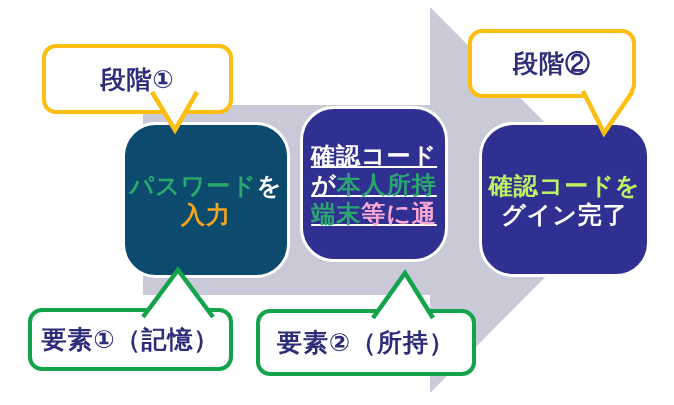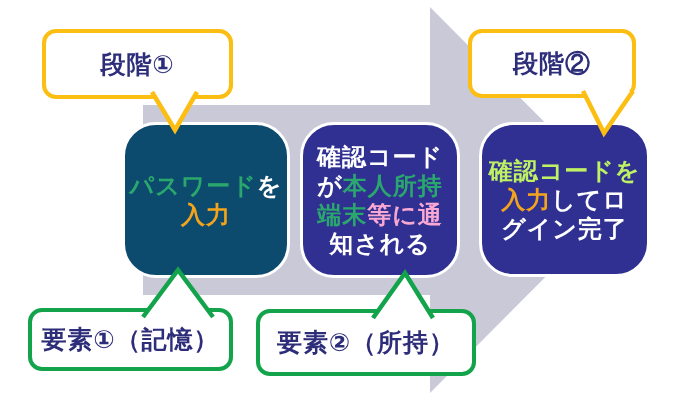--- a/index.html
+++ b/index.html
@@ -54,24 +54,24 @@
     display: flex;
     align-items: center;
     justify-content: center;
     font-weight: bold;
     font-size: 25px;
     letter-spacing: 1px;
     white-space: nowrap;
   }
 
   #box1 { left: 122px; top: 122px; width: 168px; height: 156px; }
-  #box2 { left: 300px; top: 122px; width: 160px; height: 156px; }
+  #box2 { left: 300px; top: 106px; width: 148px; height: 156px; text-decoration: underline; }
   #box3 { left: 479px; top: 122px; width: 171px; height: 155px; }
 
-  #callout-stage1  { left: 42px;  top: 29px;  width: 191px; height: 70px; }
+  #callout-stage1  { left: 42px;  top: 44px;  width: 191px; height: 70px; }
   #callout-stage2  { left: 468px; top: 29px;  width: 168px; height: 69px; font-family: Liberation Mono, monospace; }
   #callout-factor1 { left: 28px;  top: 308px; width: 205px; height: 63px; }
   #callout-factor2 { left: 256px; top: 309px; width: 220px; height: 67px; }
 </style>
 </head>
 <body>
 
 <div class="stage">
 
   <svg class="layer arrow-layer" viewBox="0 0 674 405">
@@ -80,26 +80,24 @@
 
   <div id="box1" class="step-box" style="background: #0c4a6e;">
       <div class="line"><span style="color: rgb(42, 167, 109);">パスワード</span><span style="color: rgb(255, 255, 255);">を</span></div>
       <div class="line"><span style="color: rgb(243, 164, 28);">入力</span></div>
     </div>
 
   <div id="box2" class="step-box" style="background: rgb(47, 48, 146);">
       <div class="line"><span style="color: rgb(255, 255, 255);">確認コード</span></div>
       <div class="line"><span style="color: rgb(255, 255, 255);">が</span><span style="color: rgb(42, 167, 109);">本人所持</span></div>
       <div class="line"><span style="color: rgb(42, 167, 109);">端末</span><span style="color: #f9a8d4;">等に通</span></div>
-      <div class="line"><span style="color: rgb(255, 255, 255);">知される</span></div>
     </div>
 
   <div id="box3" class="step-box" style="background: rgb(47, 48, 146);">
       <div class="line"><span style="color: #bef264;">確認コードを</span></div>
-      <div class="line"><span style="color: rgb(243, 164, 28);">入力</span><span style="color: rgb(255, 255, 255);">してロ</span></div>
       <div class="line"><span style="color: rgb(255, 255, 255);">グイン完了</span></div>
     </div>
 
   <div id="callout-stage1" class="callout" style="border-color: rgb(252, 190, 18);">
     <span style="color: rgb(45, 45, 122);">段階①</span>
   </div>
 
   <div id="callout-stage2" class="callout" style="border-color: rgb(252, 190, 18);">
     <span style="color: rgb(45, 45, 122);">段階②</span>
   </div>

